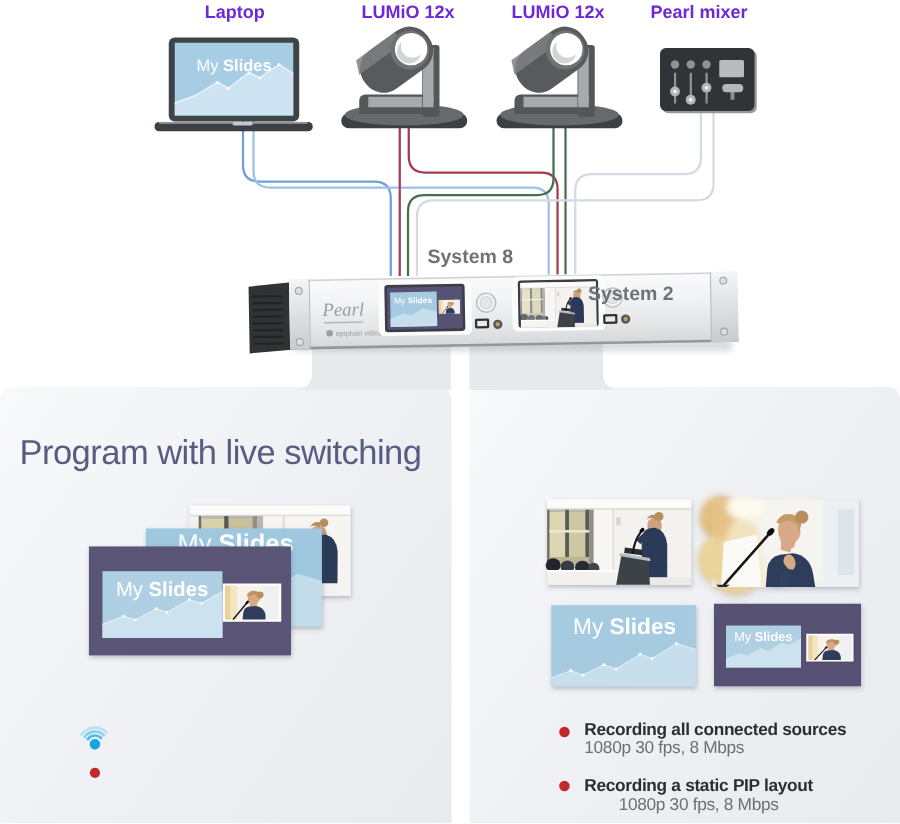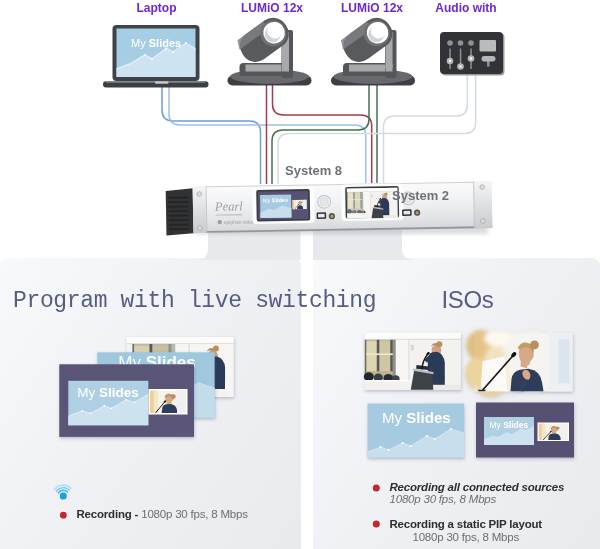--- a/index.html
+++ b/index.html
@@ -358,21 +358,19 @@
       <path d="M-8.43,-7.07 A11,11 0 0 1 8.43,-7.07" stroke="#b5e2f7" stroke-width="1.7"></path>
     </g>
   </g>
   <circle cx="63.3" cy="515.2" r="3.4" fill="#c1272d"></circle>
   <circle cx="376.3" cy="488" r="3.5" fill="#c1272d"></circle>
   <circle cx="376.3" cy="524" r="3.5" fill="#c1272d"></circle>
   </svg>
   <div class="lbl" style="left:156.5px;top:1px;">Laptop</div>
   <div class="lbl" style="left:272px;top:1px;">LUMiO 12x</div>
   <div class="lbl" style="left:372px;top:1px;">LUMiO 12x</div>
-  <div class="lbl" style="left:466px;top:1px;">Audio with</div>
+  <div class="lbl" style="left:466px;top:1px;">Pearl mixer</div>
   <div class="syslbl" style="left:285px;top:163px;">System 8</div>
   <div class="syslbl" style="left:392px;top:163px;margin-top:25px;">System 2</div>
-  <div class="title" style="left:13px;top:288px;font-family:Liberation Mono, monospace;">Program with live switching</div>
-  <div class="title" style="left:441.5px;top:286px;font-size:24px;">ISOs</div>
-  <div class="b" style="left:76.5px;top:508px;"><b>Recording -</b> 1080p 30 fps, 8 Mbps</div>
-  <div class="b" style="left:389.5px;top:480.5px;font-style:italic;"><b>Recording all connected sources</b><br>1080p 30 fps, 8 Mbps</div>
+  <div class="title" style="left:13px;top:288px;">Program with live switching</div>
+  <div class="b" style="left:389.5px;top:480.5px;"><b>Recording all connected sources</b><br>1080p 30 fps, 8 Mbps</div>
   <div class="b" style="left:389.5px;top:518px;text-align:center;"><b>Recording a static PIP layout</b><br>1080p 30 fps, 8 Mbps</div>
 </div>
 
 </body></html>

